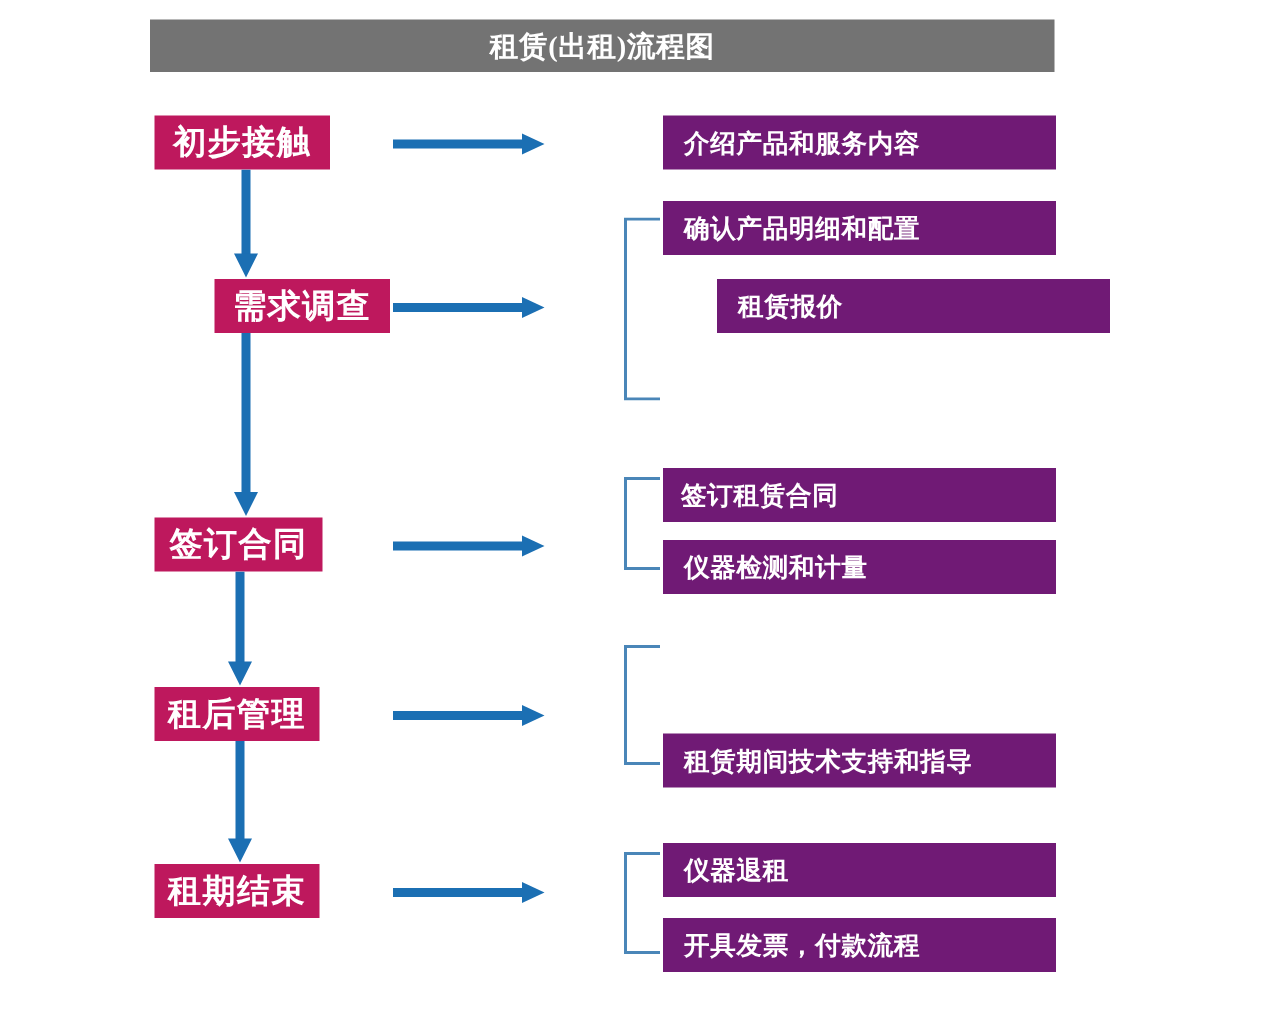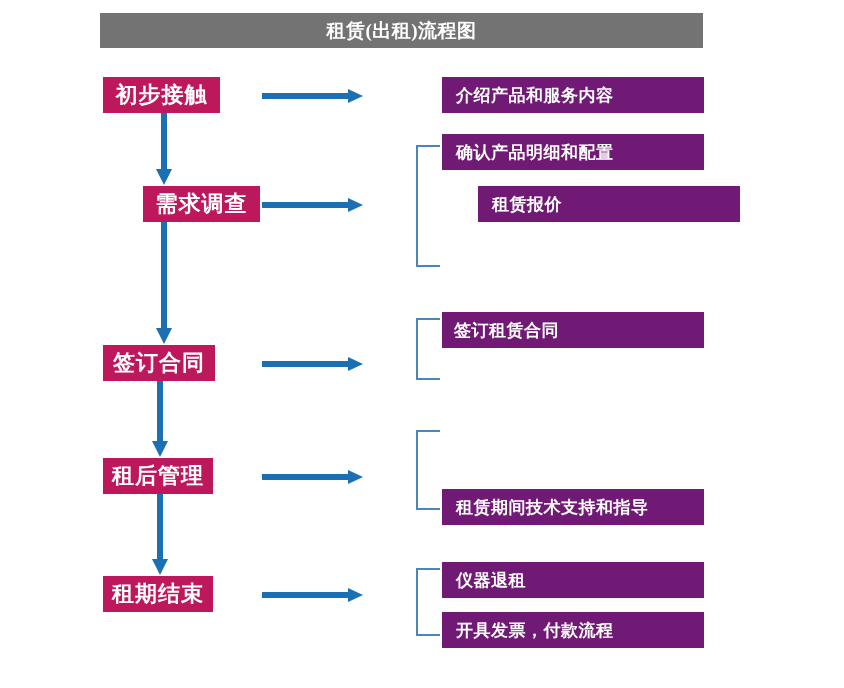--- a/index.html
+++ b/index.html
@@ -103,20 +103,21 @@
 
   <div class="detail-box" style="left:442px;top:77px;width:262px;height:36px;">介绍产品和服务内容</div>
 
   <div class="detail-box" style="left:442px;top:134px;width:262px;height:36px;">确认产品明细和配置</div>
 
   <div class="detail-box" style="left:442px;top:186px;width:262px;height:36px;margin-left:36px;">租赁报价</div>
 
 
   <div class="detail-box" style="left:442px;top:312px;width:262px;height:36px;padding-left:12px;">签订租赁合同</div>
 
+  <div class="detail-box" style="left:442px;top:360px;width:262px;height:36px;">仪器检测和计量</div>
 
 
   <div class="detail-box" style="left:442px;top:489px;width:262px;height:36px;">租赁期间技术支持和指导</div>
 
   <div class="detail-box" style="left:442px;top:562px;width:262px;height:36px;">仪器退租</div>
 
   <div class="detail-box" style="left:442px;top:612px;width:262px;height:36px;">开具发票，付款流程</div>
 
 </div>
 

